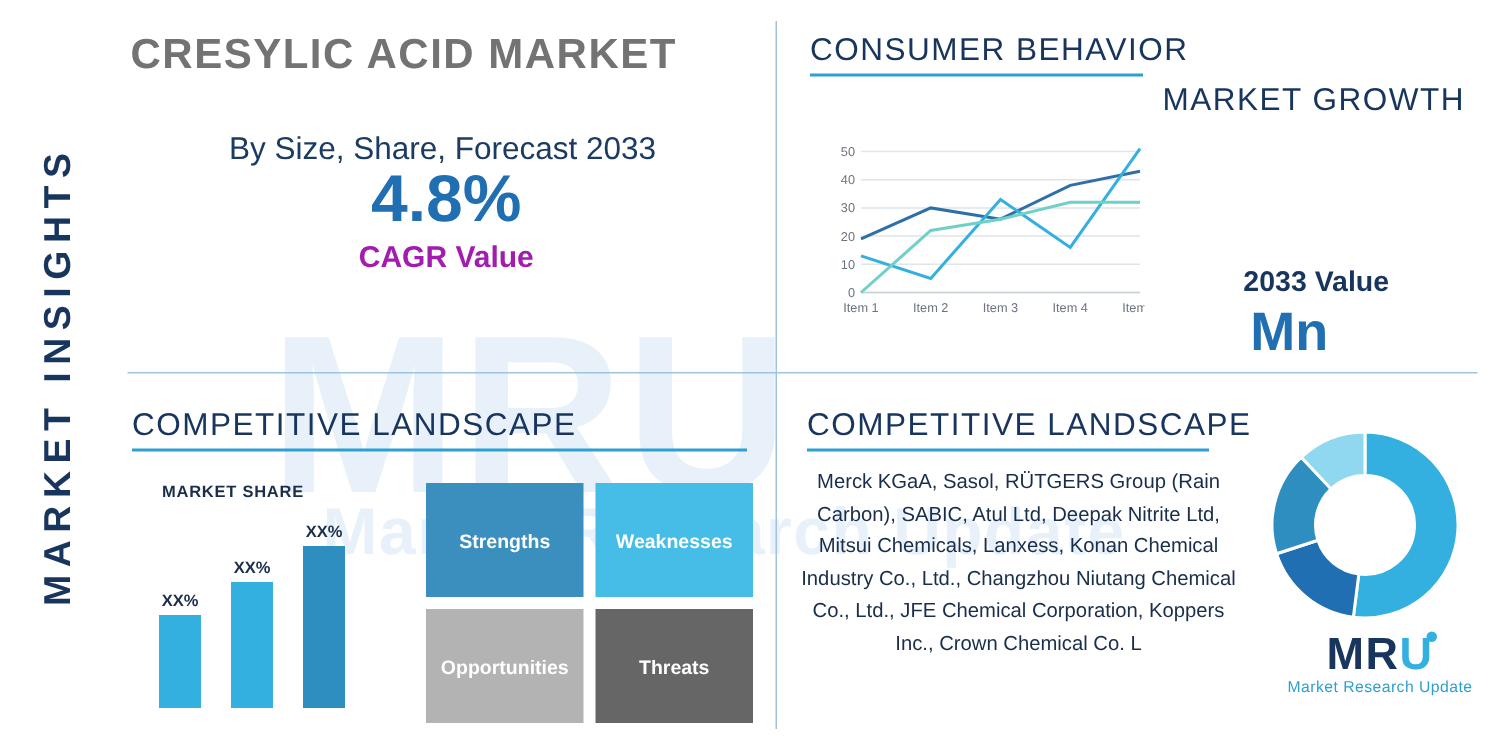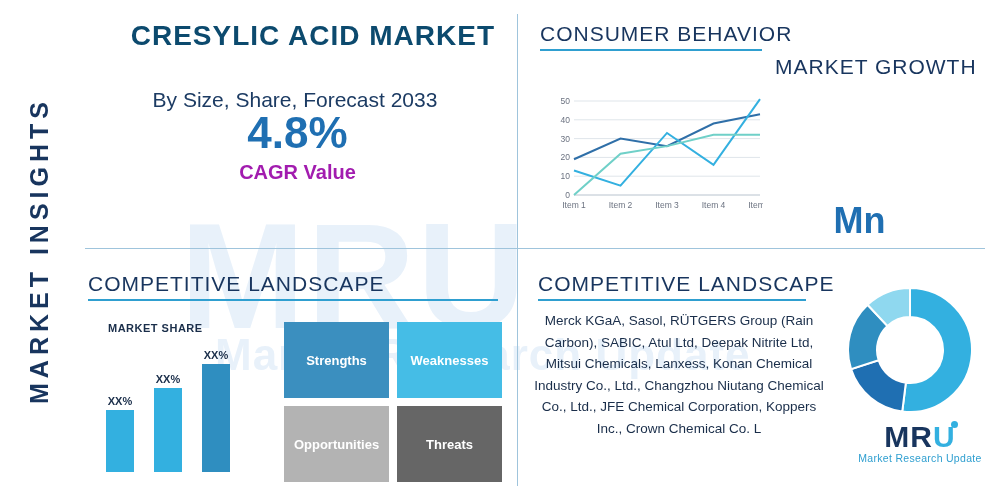--- a/index.html
+++ b/index.html
@@ -80,27 +80,27 @@
     top: 248px;
     width: 900px;
     height: 1px;
     background: #9fc4dc;
     z-index: 2;
   }
 
   
   .main-title {
     position: absolute;
-    left: 75px;
+    left: 87px;
     top: 20px;
     width: 420px;
-    text-align: right;
+    text-align: left;
     font-size: 28px;
     font-weight: bold;
-    color: #0c4a6e;
+    color: #737373;
     letter-spacing: 1px;
     z-index: 3;
   }
   .subtitle {
     position: absolute;
     left: 85px;
     top: 88px;
     width: 420px;
     text-align: center;
     font-size: 21px;
@@ -363,20 +363,21 @@
       <div class="label">CAGR Value</div>
     </div>
   </div>
 
   <div class="sec-head" id="consumer-head">
     <span>CONSUMER BEHAVIOR</span>
     <span class="rule"></span>
   </div>
 
   <div class="market-growth-title">MARKET GROWTH</div>
+  <div class="big-value-label">2033 Value</div>
   <div class="big-value-unit">Mn</div>
 
   <div class="linechart">
     <svg id="line-svg" width="215" height="125" viewBox="0 0 215 125">
         <line x1="26" x2="212" y1="100" y2="100" stroke="#dfe5ea" stroke-width="1"></line>
         <text x="22" y="103" text-anchor="end" class="axis-text">0</text>
         <line x1="26" x2="212" y1="81.2" y2="81.2" stroke="#dfe5ea" stroke-width="1"></line>
         <text x="22" y="84.2" text-anchor="end" class="axis-text">10</text>
         <line x1="26" x2="212" y1="62.4" y2="62.4" stroke="#dfe5ea" stroke-width="1"></line>
         <text x="22" y="65.4" text-anchor="end" class="axis-text">20</text>

